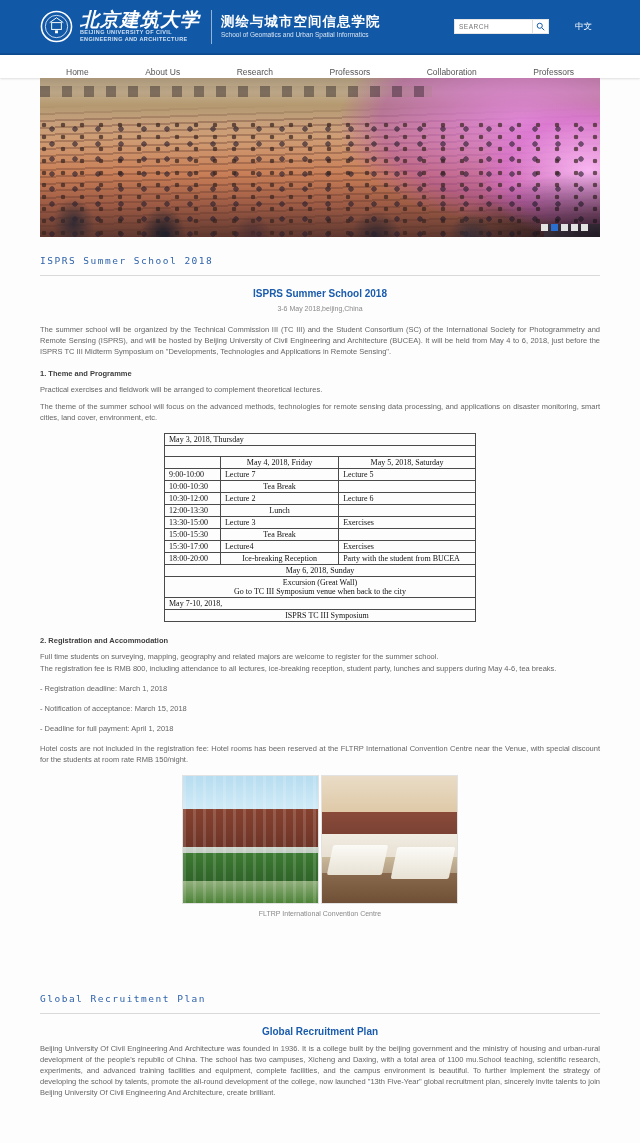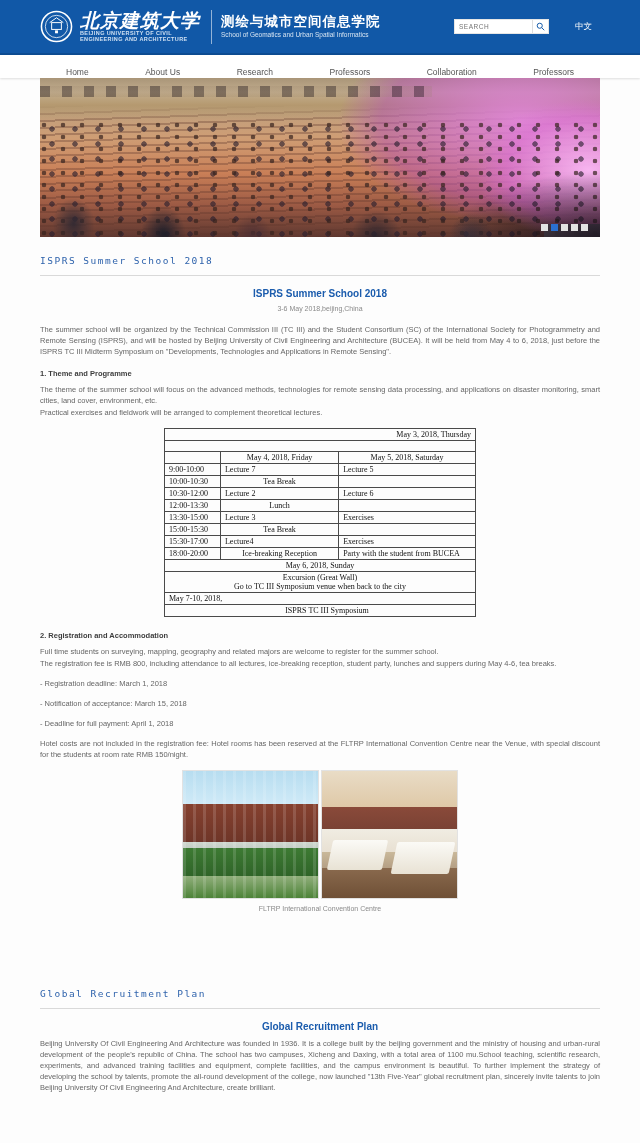--- a/index.html
+++ b/index.html
@@ -4,21 +4,21 @@
 <style>
   :root{
     --blue:#1158a7; --accent:#1b5cad; --ft:#8db6e4;
   }
   *{box-sizing:border-box;margin:0;padding:0;}
   body{width:640px;margin:0 auto;background:#fdfdfd;font-family:"Liberation Sans",sans-serif;color:#666;}
   .page{width:640px;overflow:hidden;background:#fdfdfd;}
 
   
   .site-header{height:55px;background:var(--blue);display:flex;align-items:center;padding:0 48px 0 40px;border-bottom:2px solid #0d4c92;}
-  .brand{display:flex;align-items:center;}
+  .brand{display:flex;align-items:flex-start;}
   .seal{width:33px;height:33px;flex:0 0 33px;}
   .brand-text{margin-left:7px;color:#fff;}
   .uni-cn{font-family:"DejaVu Serif",serif;font-style:italic;font-weight:bold;font-size:19px;line-height:19px;letter-spacing:1px;white-space:nowrap;}
   .uni-en{font-size:5.5px;line-height:6.5px;letter-spacing:.4px;color:#cfe0f2;font-weight:bold;}
   .hdivider{width:1px;height:34px;background:rgba(255,255,255,.55);margin:0 9px 0 11px;}
   .school{color:#fff;}
   .school-cn{font-size:13.5px;font-weight:bold;letter-spacing:1px;line-height:15px;white-space:nowrap;}
   .school-en{font-size:6.5px;line-height:8px;color:#d6e4f2;width:160px;margin-top:2px;}
   .header-right{margin-left:auto;display:flex;align-items:center;gap:12px;}
   .search-box{display:flex;align-items:center;background:#fff;border:1px solid #e6e6e6;height:15px;width:95px;}
@@ -160,32 +160,32 @@
 
   <div class="container">
     <div class="section-head">ISPRS Summer School 2018</div>
     <hr class="rule">
     <div class="center-title">ISPRS Summer School 2018</div>
     <div class="subtitle">3-6 May 2018,beijing,China</div>
 
     <p class="para">The summer school will be organized by the Technical Commission III (TC III) and the Student Consortium (SC) of the International Society for Photogrammetry and Remote Sensing (ISPRS), and will be hosted by Beijing University of Civil Engineering and Architecture (BUCEA). It will be held from May 4 to 6, 2018, just before the ISPRS TC III Midterm Symposium on "Developments, Technologies and Applications in Remote Sensing".</p>
 
     <div class="sec-heading">1. Theme and Programme</div>
+    <p class="para">Practical exercises and fieldwork will be arranged to complement theoretical lectures.</p>
     <p class="para" style="margin-bottom:1px;">The theme of the summer school will focus on the advanced methods, technologies for remote sensing data processing, and applications on disaster monitoring, smart cities, land cover, environment, etc.</p>
-    <p class="para">Practical exercises and fieldwork will be arranged to complement theoretical lectures.</p>
 
     <table class="sched">
       <colgroup>
           <col style="width: 18%;">
           <col style="width: 38%;">
           <col style="width: 44%;">
         </colgroup>
       <tbody>
           <tr>
-            <td colspan="3" style="text-align: right;">May 3, 2018, Thursday</td>
+            <td colspan="3" style="text-align: left;">May 3, 2018, Thursday</td>
           </tr>
           <tr style="height: 8px;">
             <td colspan="3"></td>
           </tr>
           <tr>
             <td></td>
             <td style="text-align: center;">May 4, 2018, Friday</td>
             <td style="text-align: center;">May 5, 2018, Saturday</td>
           </tr>
           <tr>

